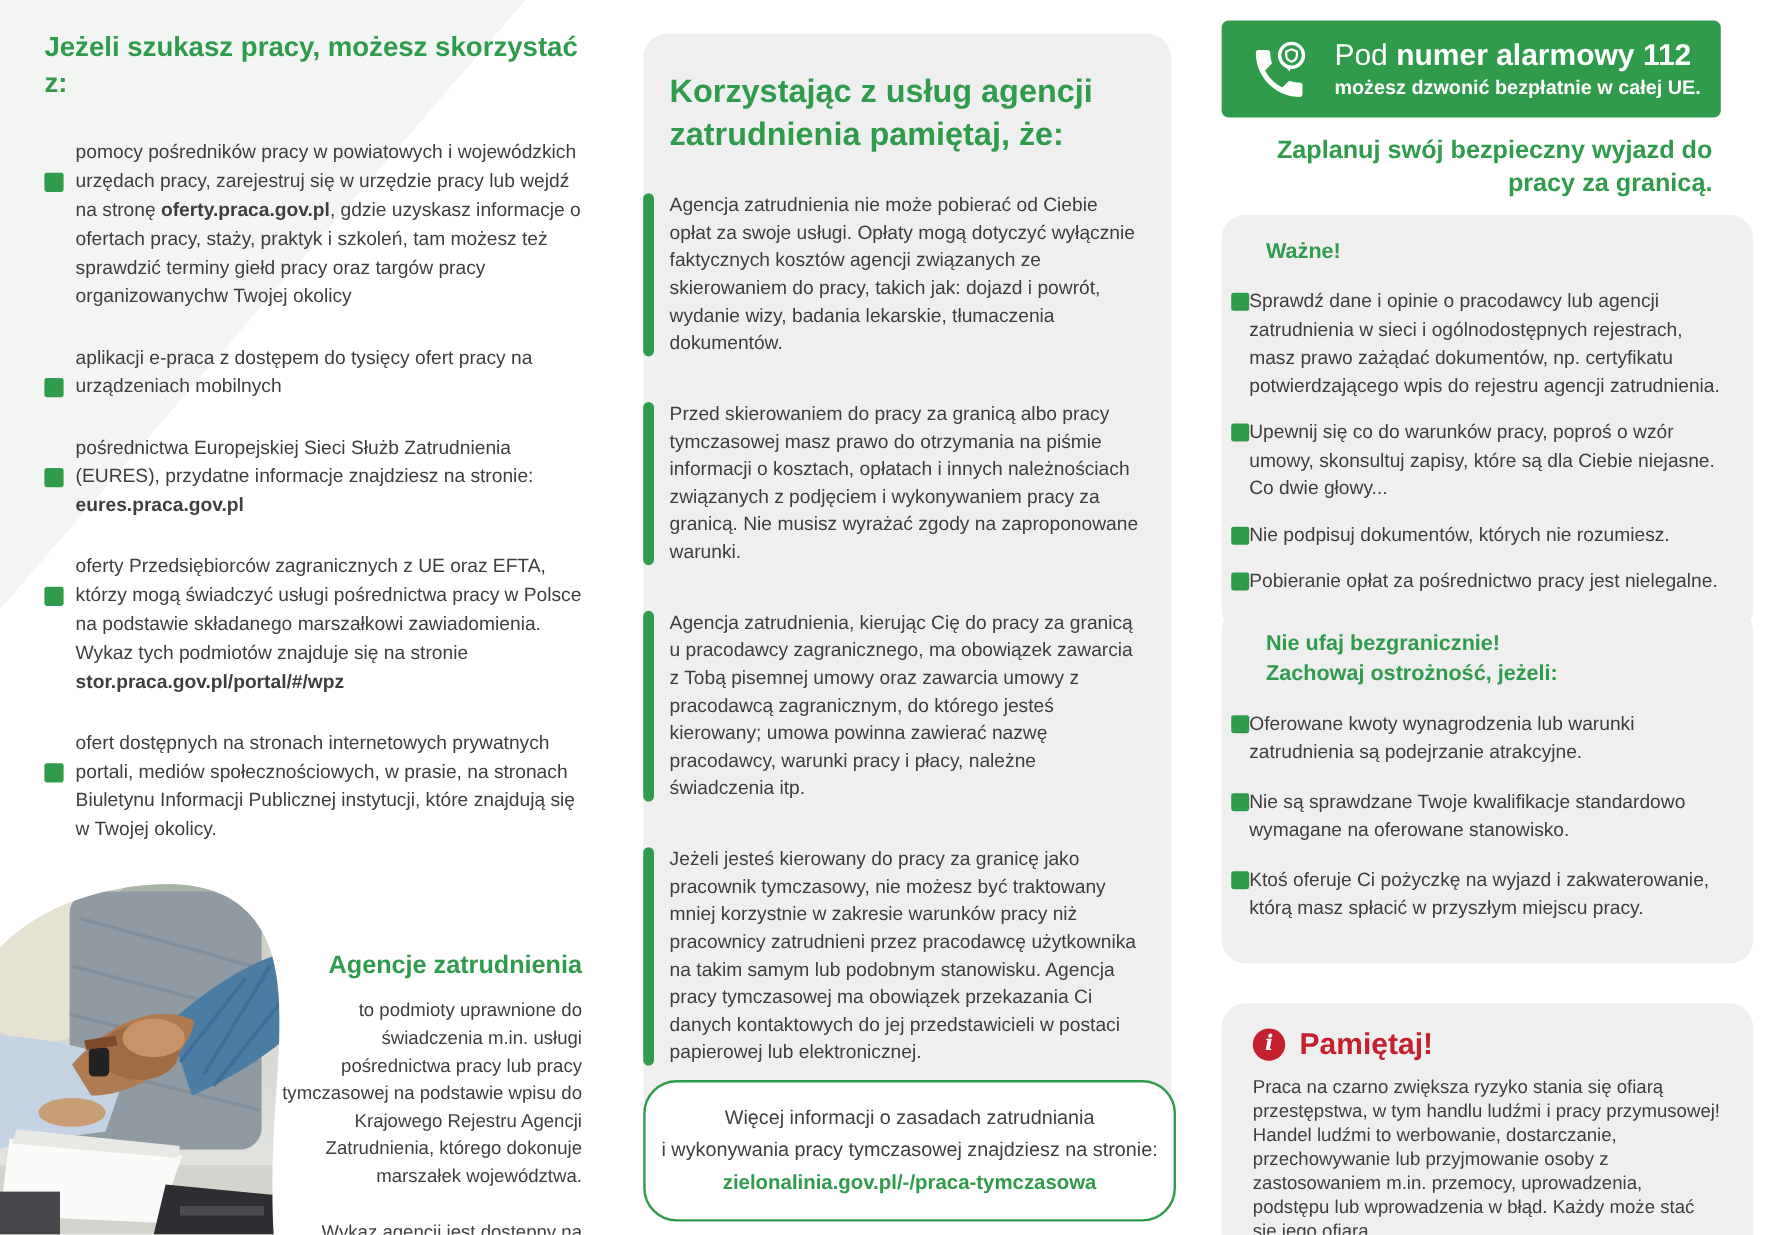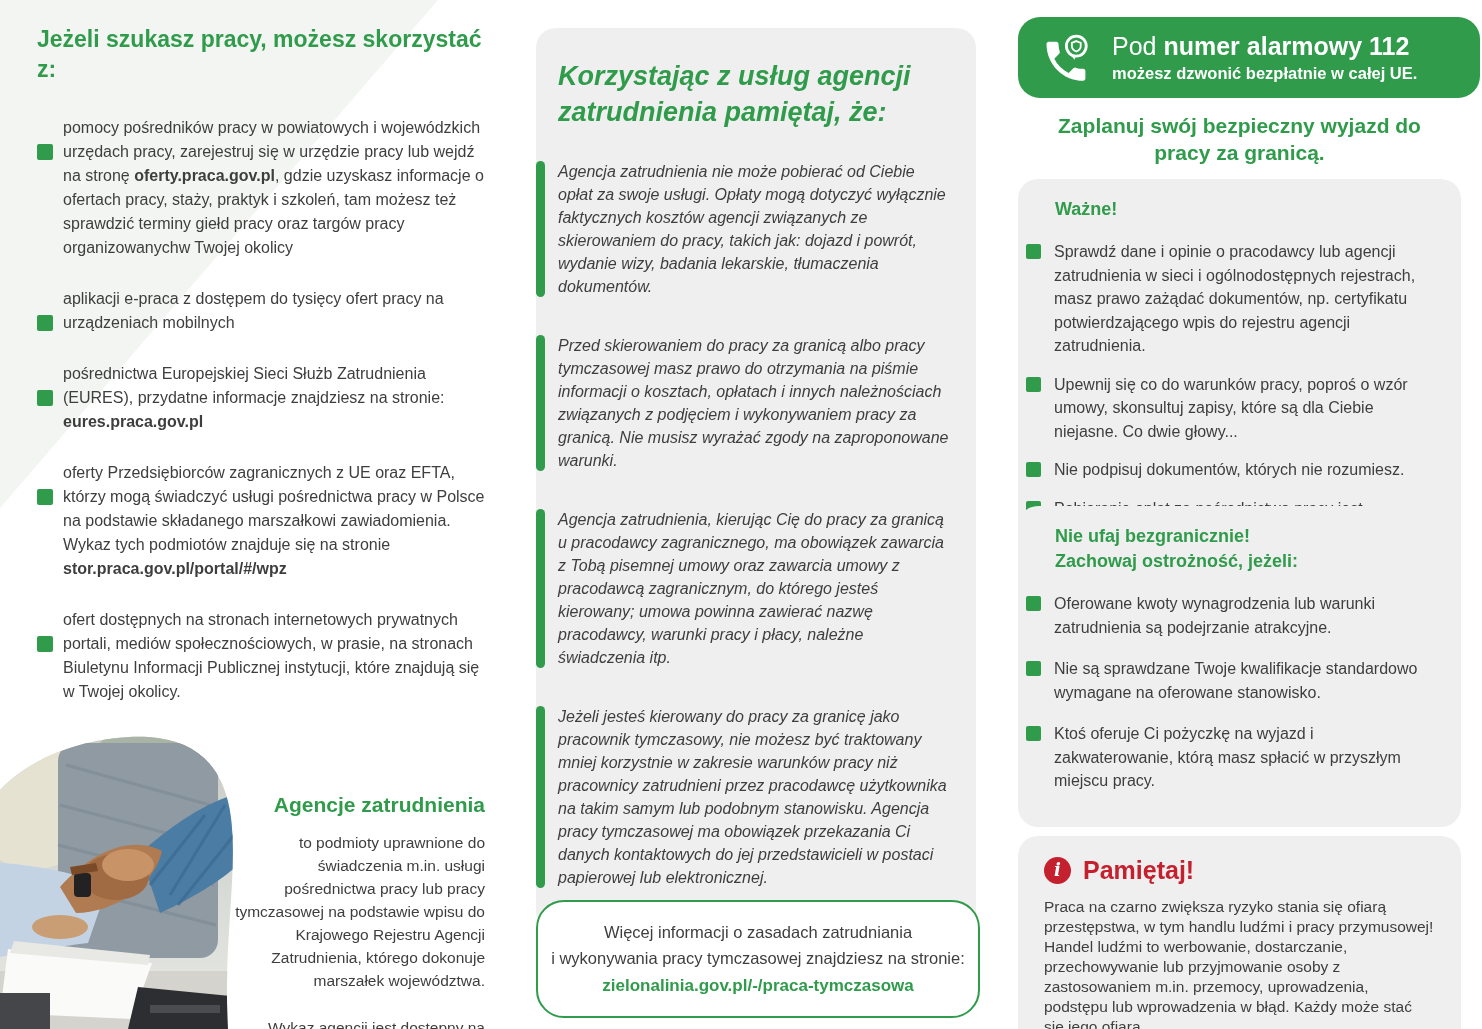--- a/index.html
+++ b/index.html
@@ -28,49 +28,49 @@
 
   
   .agencies { position:absolute; left:233px; top:792px; width:252px; text-align:right; }
   .agencies h2 { font-size:21px; line-height:26px; font-weight:700; color:#2f9b4b; margin-bottom:13px; }
   .agencies .body { font-size:15.5px; line-height:23px; }
   .agencies .listing { margin-top:24px; font-size:15.5px; line-height:24px; }
   .green-link { color:#2f9b4b; font-weight:700; }
 
   
   .mid-panel { position:absolute; left:536px; top:28px; width:440px; min-height:830px;
-    background:#efefef; border-radius:20px; padding:30px 24px 6px 22px;font-style:italic; }
+    background:#efefef; border-radius:20px; padding:30px 24px 6px 22px; }
   .mid-heading { font-size:27px; line-height:36px; font-weight:700; color:#2f9b4b; margin-bottom:30px; }
   .mid-p { position:relative; font-size:16px; line-height:23px; margin-bottom:36px; }
   .mid-p .bar { position:absolute; left:-22px; top:1px; bottom:1px; width:9px; border-radius:5px; background:#2f9b4b; }
 
   .info-box { position:absolute; left:536px; top:900px; width:444px; height:118px;
     border:2px solid #2f9b4b; border-radius:28px; background:#fff;
     display:flex; flex-direction:column; align-items:center; justify-content:center;
     text-align:center; font-size:16.5px; line-height:26px; }
   .info-box .link { font-size:17px; margin-top:2px; }
 
   
-  .banner { position:absolute; left:1018px; top:17px; width:462px; height:81px;
-    background:#2f9b4b; border-radius:22px; display:flex; align-items:center; padding-left:22px; }
+  .banner { position:absolute; left:1018px; top:17px; width:416px; height:81px;
+    background:#2f9b4b; border-radius:6px; display:flex; align-items:center; padding-left:22px; }
   .banner .b-icon { width:52px; height:52px; flex:0 0 52px; }
   .banner .b-text { margin-left:20px; color:#fff; }
   .banner .b-line1 { font-size:25px; line-height:30px; }
   .banner .b-line2 { font-size:16.5px; line-height:22px; font-weight:600; margin-top:1px; }
 
   .plan-heading { position:absolute; left:1018px; top:112px; width:443px;
     text-align:center; color:#2f9b4b; font-weight:700; font-size:21px; line-height:27px; }
-  .plan-heading span { display:inline-block; max-width:375px; }
+  .plan-heading span { display:inline-block; max-width:375px;text-align:right; }
 
   .r-panel { position:absolute; left:1018px; width:443px; background:#efefef;
     border-radius:20px; padding:18px 26px 16px 8px; }
   .r-panel.important { top:179px; }
   .r-panel.caution { top:506px; }
   .r-head { color:#2f9b4b; font-weight:700; font-size:18px; line-height:25px; margin:0 0 18px 29px; }
-  .r-item { display:flex; gap:13px; margin-bottom:15px; }
+  .r-item { display:flex; margin-bottom:15px; }
   .r-item .sq { width:15px; height:15px; border-radius:2px; background:#2f9b4b; flex:0 0 15px; margin-top:4px; }
   .r-item .txt { font-size:16px; line-height:23.5px; }
   .r-panel.caution .r-item { margin-bottom:18px; }
 
   .r-panel.remember { top:836px; padding:20px 26px 18px 26px; }
   .rem-head { display:flex; align-items:center; gap:12px; }
   .rem-head .info-ic { width:27px; height:27px; border-radius:50%; background:#c4202e; color:#fff;
     display:flex; align-items:center; justify-content:center;
     font:italic 700 18px/1 "DejaVu Serif",serif; padding-bottom:1px; }
   .rem-head .rem-title { color:#c4202e; font-weight:700; font-size:25px; }

